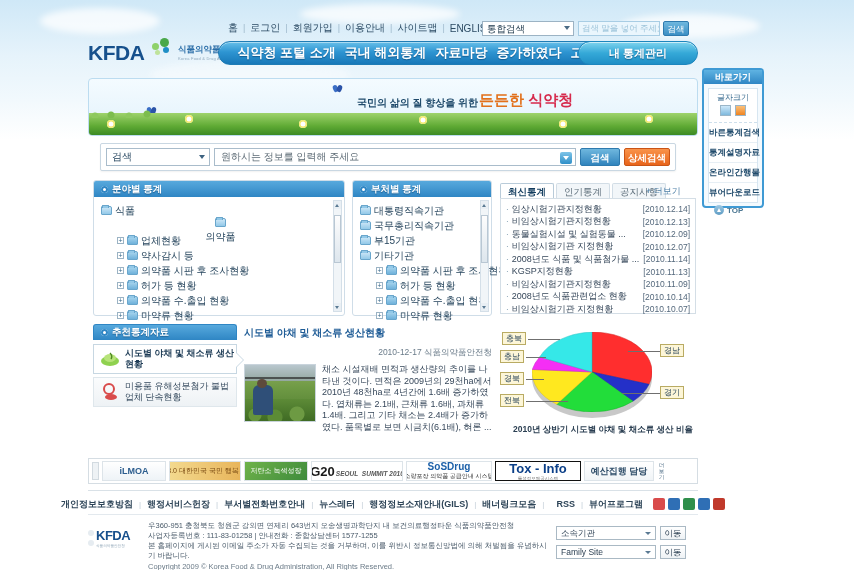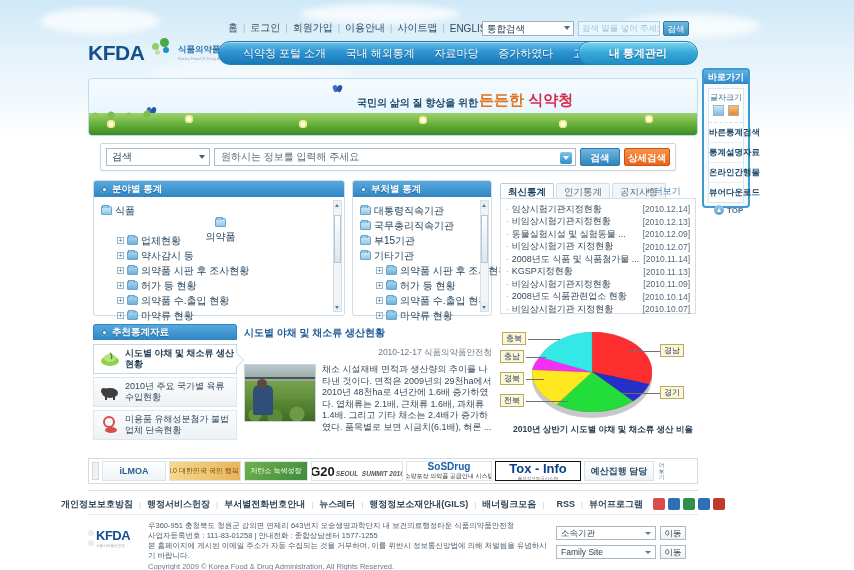--- a/index.html
+++ b/index.html
@@ -66,21 +66,21 @@
 
   
   .navbar {
     position:absolute; left:218px; top:41px; width:424px; height:24px;
     background: linear-gradient(180deg,#67bfe9 0%, #2e95d2 45%, #1878b8 100%);
     border-radius:12px; border:1px solid #1f7cb5;
     display:flex; align-items:center; justify-content:space-around; padding:0 14px;
     box-shadow: inset 0 1px 0 rgba(255,255,255,.45);
   }
   .navbar a {
-    color:#fff; font-size:11px; font-weight:normal; text-decoration:none; white-space:nowrap;
+    color:#fff; font-size:13px; font-weight:bold; text-decoration:none; white-space:nowrap;
     text-shadow:0 1px 1px rgba(0,40,80,.45);
   }
   .navbtn {
     position:absolute; left:578px; top:41px; width:120px; height:24px;
     background: linear-gradient(180deg,#7fd4ee 0%, #35a9d8 50%, #1f8fc6 100%);
     border-radius:12px; border:1px solid #1d86bd; display:flex; align-items:center; justify-content:center;
     box-shadow: inset 0 1px 0 rgba(255,255,255,.6);
   }
   .navbtn span { color:#fff; font-size:11px; font-weight:bold; text-shadow:0 1px 1px rgba(0,40,80,.5); }
 
@@ -206,21 +206,21 @@
     position:absolute; left:500px; top:198px; width:196px; height:116px;
     border:1px solid #d4dee6; background:#fff; padding:4px 5px;
   }
   .nrow { display:flex; align-items:center; height:12.5px; font-size:9px; color:#36475a; }
   .nrow .bul { color:#7b98ad; margin-right:3px; font-size:8px; }
   .nrow .ntitle { flex:1; overflow:hidden; white-space:nowrap; text-overflow:ellipsis; }
   .nrow .ndate { color:#54687c; font-size:8.5px; white-space:nowrap; }
 
   
   .quick {
-    position:absolute; left:702px; top:68px; width:48px; height:140px;
+    position:absolute; left:702px; top:68px; width:62px; height:140px;
     border:2px solid #3f9ad4; border-radius:4px; background:#f4fafe;
   }
   .quick .qhd {
     height:14px; background:linear-gradient(180deg,#5fb3e2,#2f86c4); color:#fff;
     font-size:9px; font-weight:bold; text-align:center; line-height:14px;
   }
   .qcard { margin:4px 4px 0; background:#fff; border:1px solid #d7e6f1; }
   .qfs { text-align:center; padding:3px 0 4px; border-bottom:1px dashed #cfe0ec; }
   .qfs .lab { font-size:8px; color:#3c6e92; display:block; margin-bottom:2px;}
   .qfs .sw { display:inline-block; width:11px; height:11px; margin:0 1px; border:1px solid #9bb6c8; }
@@ -628,31 +628,20 @@
               <ellipse cx="10" cy="12" rx="9" ry="5" fill="#8fd14f"></ellipse>
               <ellipse cx="10" cy="9" rx="6" ry="4" fill="#b7e37a"></ellipse>
               <path d="M10 4 q3 3 1 6" stroke="#4f8a22" stroke-width="1.4" fill="none"></path>
             </svg>
         </span>
         <span class="txt">시도별 야채 및 채소류 생산현황</span>
       </div>
       <div class="recitem">
         <span class="ic">
           <svg viewBox="0 0 20 20" width="20" height="20">
-              <ellipse cx="10" cy="11" rx="8" ry="5" fill="#3e3e3e"></ellipse>
-              <circle cx="4" cy="9" r="3" fill="#3e3e3e"></circle>
-              <rect x="5" y="14" width="2" height="4" fill="#3e3e3e"></rect>
-              <rect x="13" y="14" width="2" height="4" fill="#3e3e3e"></rect>
-            </svg>
-        </span>
-        <span class="txt">2010년 주요 국가별 육류 수입현황</span>
-      </div>
-      <div class="recitem">
-        <span class="ic">
-          <svg viewBox="0 0 20 20" width="20" height="20">
               <circle cx="9" cy="7" r="5" fill="none" stroke="#d94b4b" stroke-width="2"></circle>
               <ellipse cx="11" cy="15" rx="6" ry="3" fill="#d94b4b"></ellipse>
             </svg>
         </span>
         <span class="txt">미용품 유해성분첨가 불법 업체 단속현황</span>
       </div>
     </div>
   </div>
 
   <div class="art">

